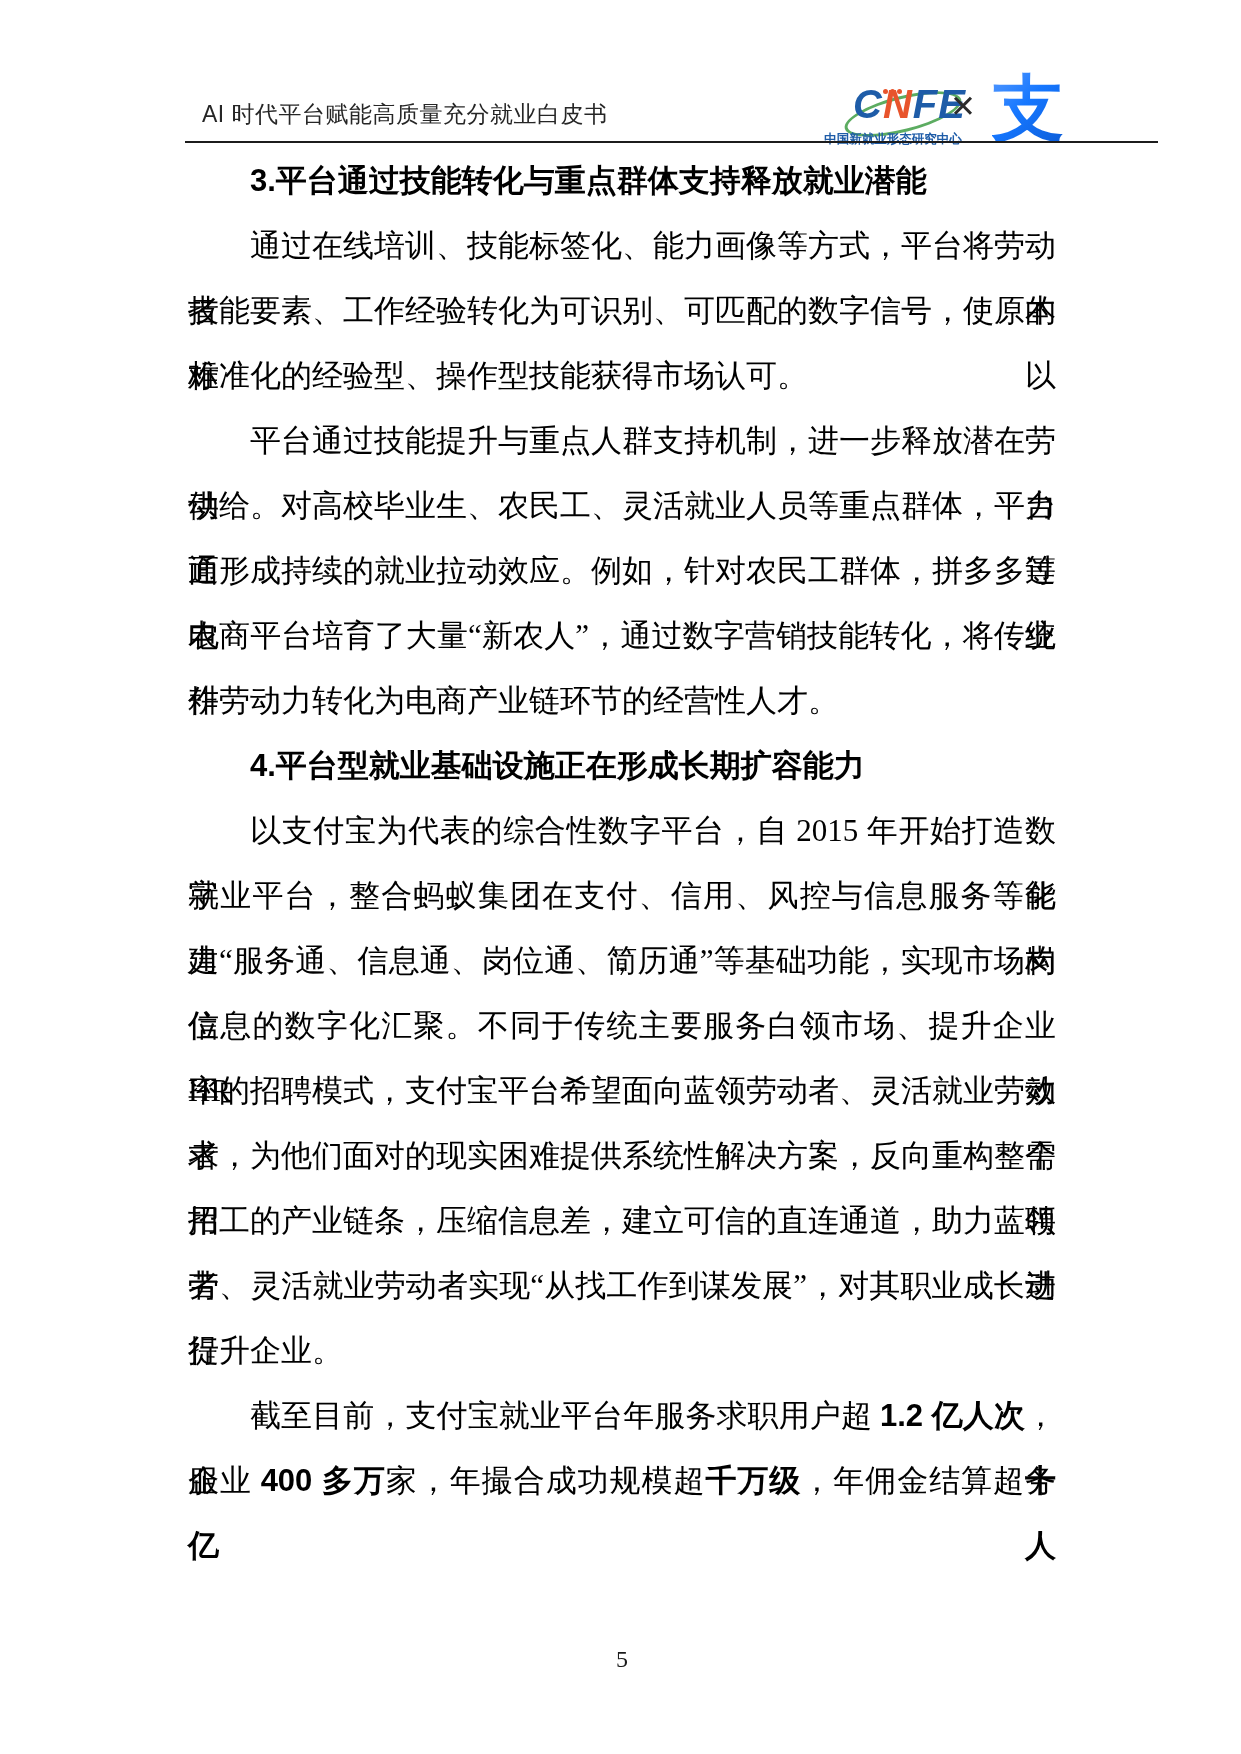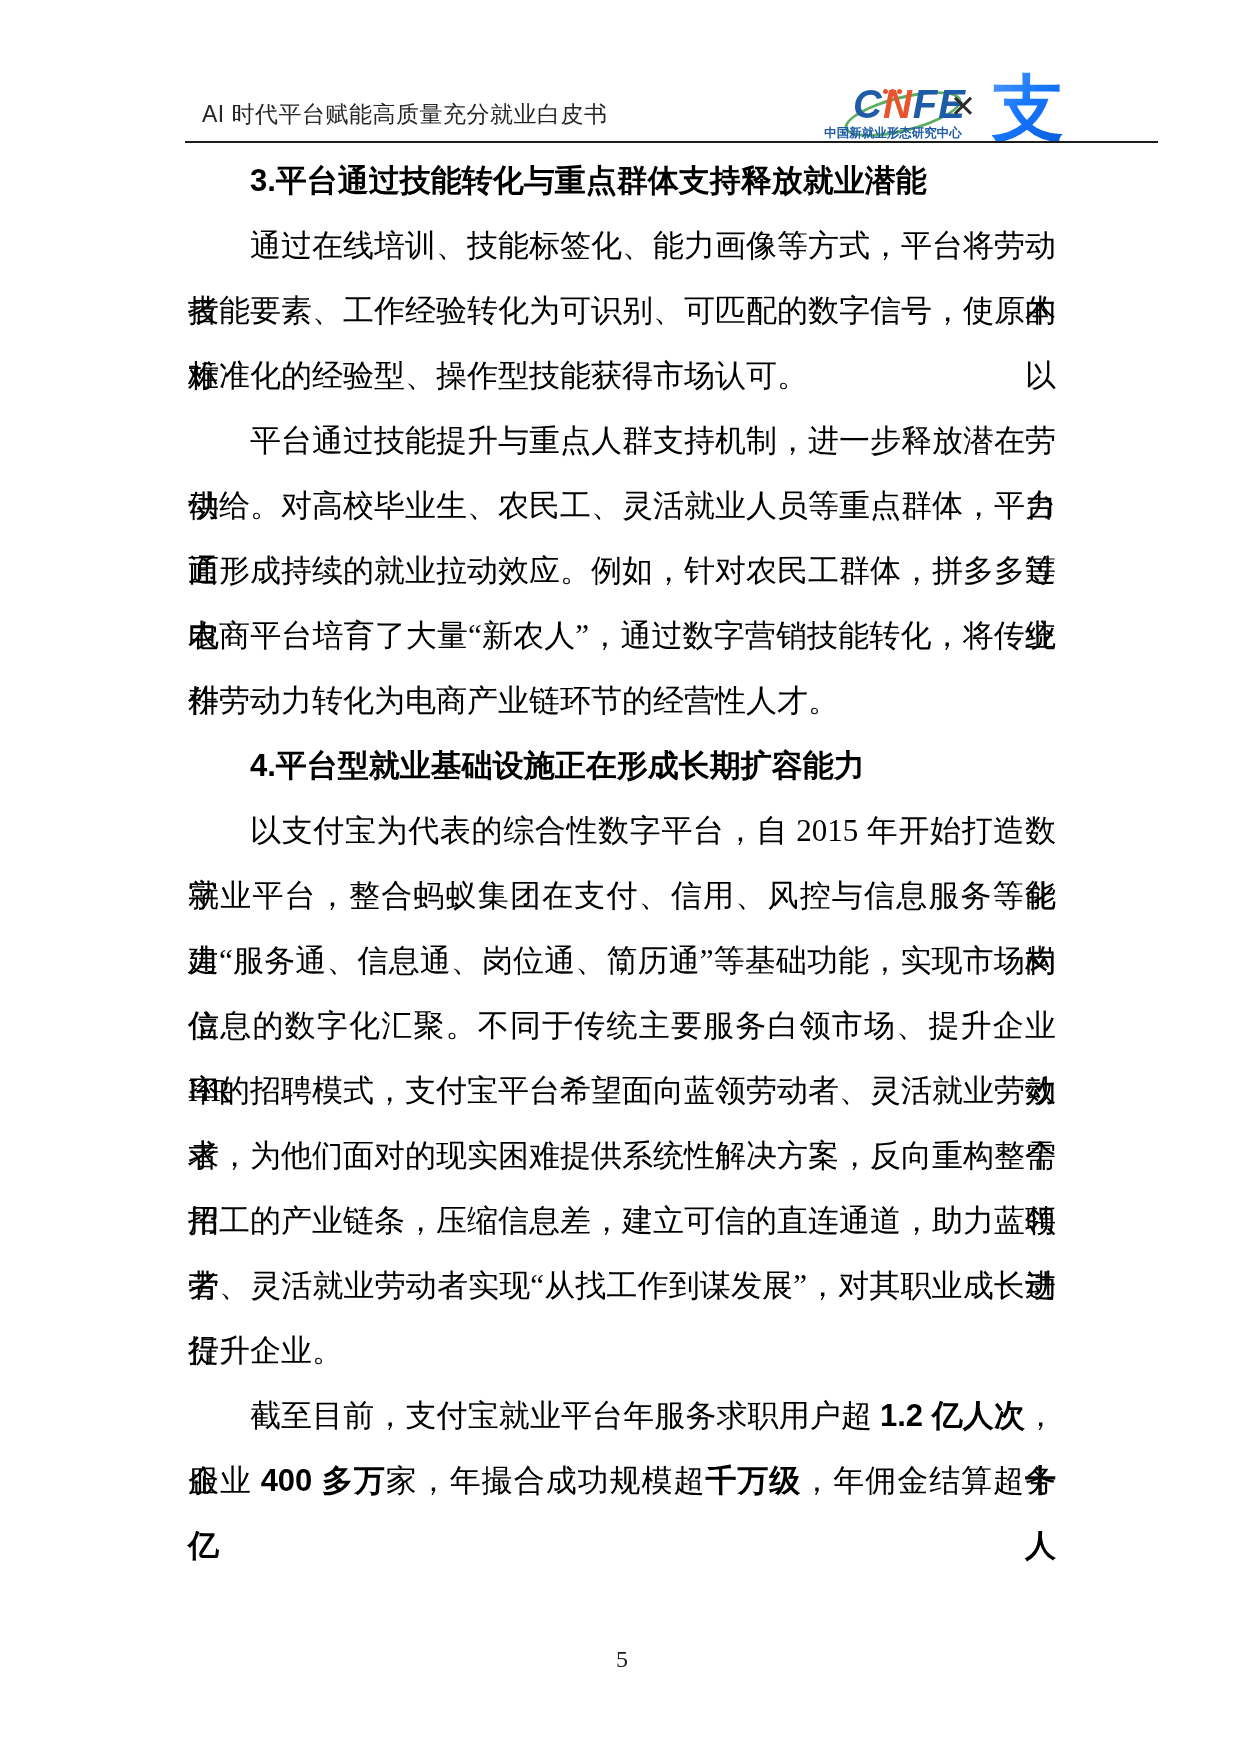--- a/index.html
+++ b/index.html
@@ -35,21 +35,21 @@
     position:absolute;left:30px;top:6px;
     font-family:"Liberation Sans","DejaVu Sans",sans-serif;
     font-style:italic;font-weight:900;font-size:40px;line-height:36px;
     letter-spacing:1px;white-space:nowrap;
   }
   .cnfe-letters .blue{color:#1e5ca8;}
   .cnfe-letters .orange{color:#e8542c;}
   .cnfe-dots{position:absolute;left:60px;top:0px;width:30px;height:8px;}
   .cnfe-dots i{display:inline-block;width:5px;height:5px;margin-right:2px;border-radius:50%;background:#e8542c;}
   .cnfe-org{
-    position:absolute;left:0px;top:46px;width:140px;
+    position:absolute;left:0px;top:52px;width:140px;
     font-family:"Liberation Sans","DejaVu Sans",sans-serif;
     font-weight:700;font-size:12.5px;line-height:15px;color:#1e5ca8;
     white-space:nowrap;text-align:center;
   }
   .x-sep{
     position:absolute;left:130px;top:20px;
     font-family:"Liberation Sans","DejaVu Sans",sans-serif;
     font-size:31px;line-height:34px;font-weight:400;color:#2b2b2b;
   }
   .alipay-zhi{

